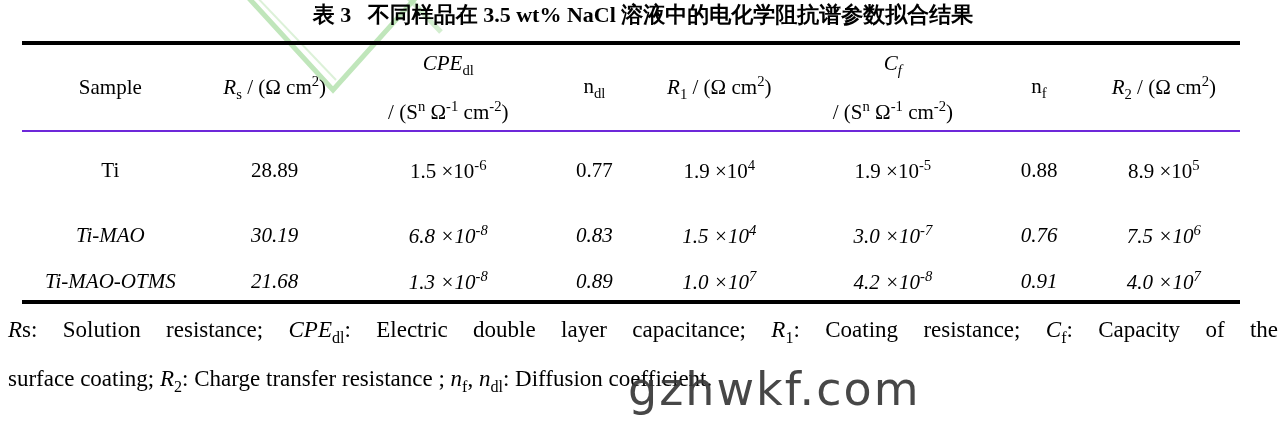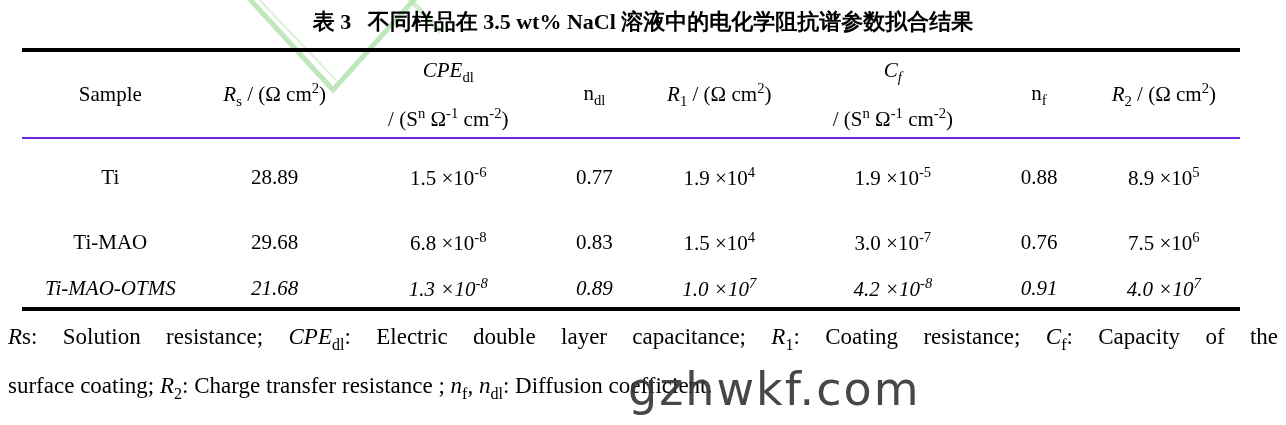--- a/index.html
+++ b/index.html
@@ -1,31 +1,31 @@
 <!DOCTYPE html>
 <html><head>
 <meta charset="utf-8">
 <style>
   html,body{margin:0;padding:0;background:#ffffff;}
   body{width:1286px;height:425px;position:relative;overflow:hidden;
        font-family:"Liberation Serif","DejaVu Serif",serif;color:#000;}
   .wm-logo{position:absolute;left:0;top:0;z-index:0;pointer-events:none;}
   .content{position:relative;z-index:1;}
   .title-zh{white-space:pre;text-align:center;font-weight:bold;font-size:22px;
-            line-height:30px;margin-top:7px;}
+            line-height:30px;}
   .title-en{white-space:pre;text-align:center;font-size:22.5px;line-height:30px;
             margin-top:6px;letter-spacing:0.1px;}
   table.eis{border-collapse:collapse;table-layout:fixed;width:1218px;
             margin:11px 0 0 22px;border-top:4px solid #000;border-bottom:4px solid #000;}
   table.eis th,table.eis td{font-weight:normal;text-align:center;vertical-align:middle;
             font-size:21px;padding:0;}
   tr.hdr th{height:82px;border-bottom:2px solid #6d28d9;}
   .hdr-2line{line-height:36px;}
   tr.r1 td{height:76px;}
-  tr.r2 td{height:54px;}
+  tr.r2 td{height:54px;font-style:italic;}
   tr.r3 td{height:38px;font-style:italic;}
   sub{font-size:70%;}
   sup{font-size:70%;}
   .footnote{margin:5px 8px 0 8px;font-size:23px;line-height:41px;}
   .fn-line1{text-align:justify;text-align-last:justify;}
   .fn-line2{text-align:left;}
   .wm-text{position:absolute;left:628px;top:362px;z-index:2;
            font-family:"DejaVu Sans",sans-serif;font-size:46px;font-weight:400;
            letter-spacing:2px;opacity:0.92;pointer-events:none;}
 </style>
@@ -75,21 +75,21 @@
       <td>28.89</td>
       <td>1.5 ×10<sup>-6</sup></td>
       <td>0.77</td>
       <td>1.9 ×10<sup>4</sup></td>
       <td>1.9 ×10<sup>-5</sup></td>
       <td>0.88</td>
       <td>8.9 ×10<sup>5</sup></td>
     </tr>
     <tr class="r2">
       <td>Ti-MAO</td>
-      <td>29.68</td>
+      <td>30.19</td>
       <td>6.8 ×10<sup>-8</sup></td>
       <td>0.83</td>
       <td>1.5 ×10<sup>4</sup></td>
       <td>3.0 ×10<sup>-7</sup></td>
       <td>0.76</td>
       <td>7.5 ×10<sup>6</sup></td>
     </tr>
     <tr class="r3">
       <td>Ti-MAO-OTMS</td>
       <td>21.68</td>

